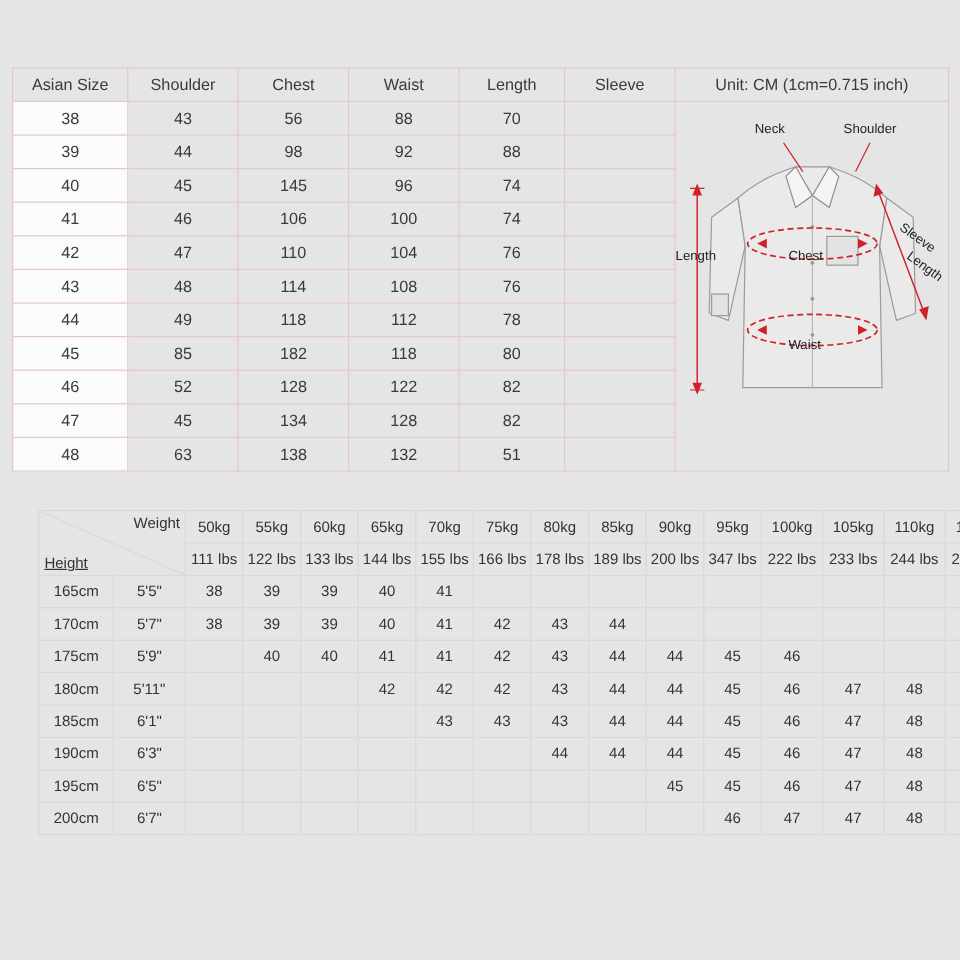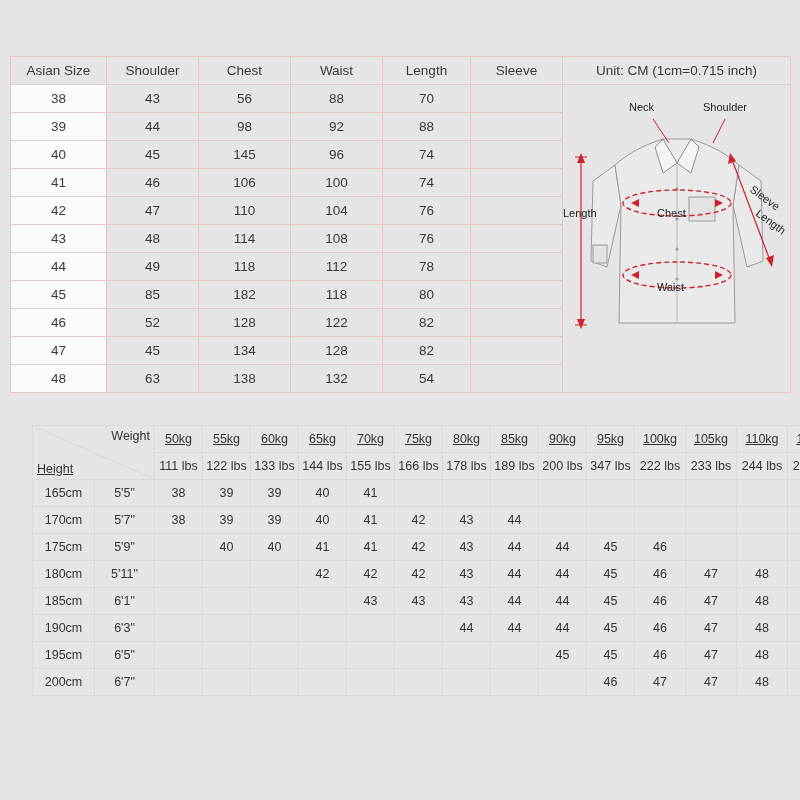--- a/index.html
+++ b/index.html
@@ -112,21 +112,21 @@
     color: #333;
   }
   .corner-height {
     position: absolute;
     left: 4px;
     bottom: 3px;
     font-size: 12.5px;
     color: #333;
     text-decoration: underline;
   }
-  td.kg { font-size: 12.5px; color: #333; height: 26px; text-decoration: underline; }
+  td.kg { font-size: 12.5px; color: #333; height: 26px; }
   td.lbs { font-size: 11.5px; color: #333; height: 26px; }
   td.h-cm { font-size: 12.5px; color: #333; }
   td.h-ft { font-size: 12.5px; color: #333; }
   td.val { font-size: 12.5px; color: #333; }
 </style>
 </head>
 <body>
 
 <div class="page">
 
@@ -275,21 +275,21 @@
             <td class="">134</td>
             <td class="">128</td>
             <td class="">82</td>
             <td class=""></td>
           </tr>
           <tr>
             <td class="size-col">48</td>
             <td class="">63</td>
             <td class="">138</td>
             <td class="">132</td>
-            <td class="">54</td>
+            <td class="">51</td>
             <td class=""></td>
           </tr>
         </tbody>
     </table>
   </div>
 
   <div class="chart-wrap">
     <table class="chart">
       <colgroup>
         <col style="width:62px">

